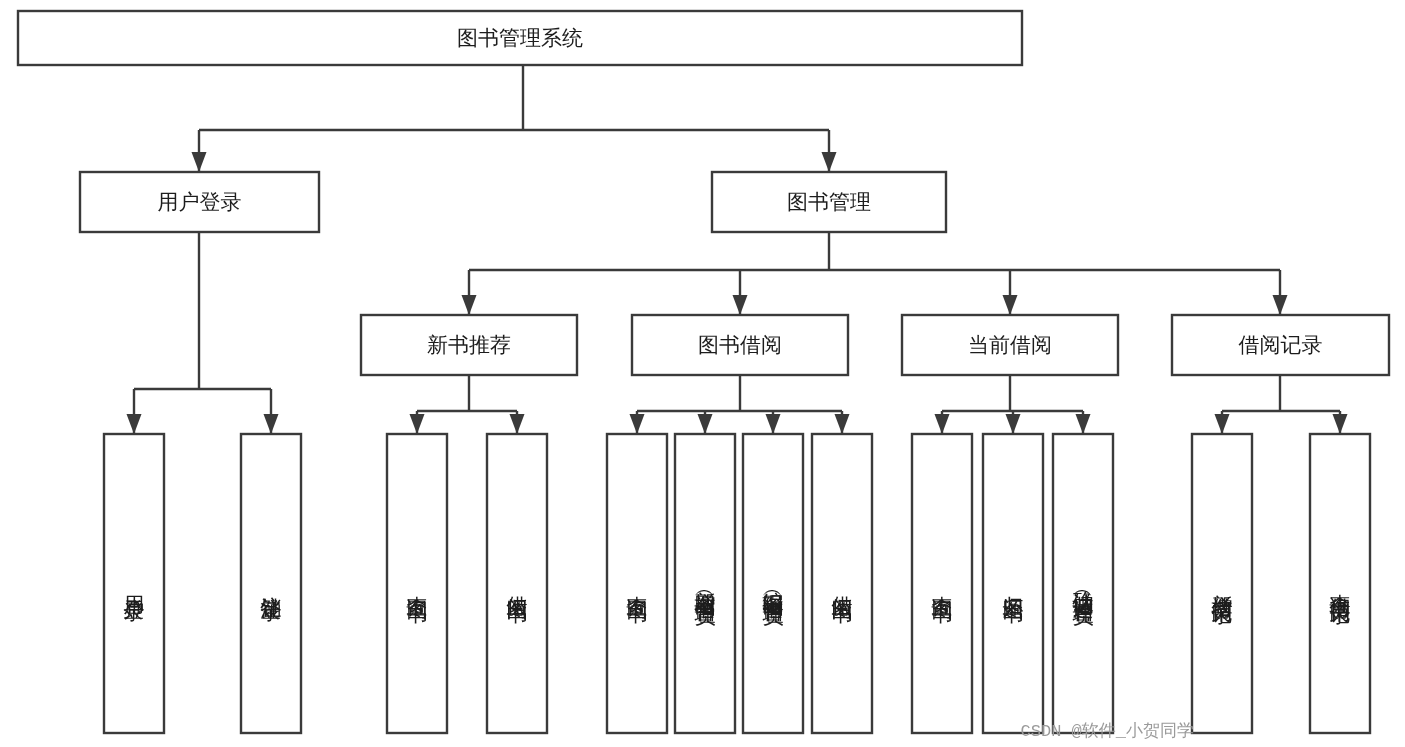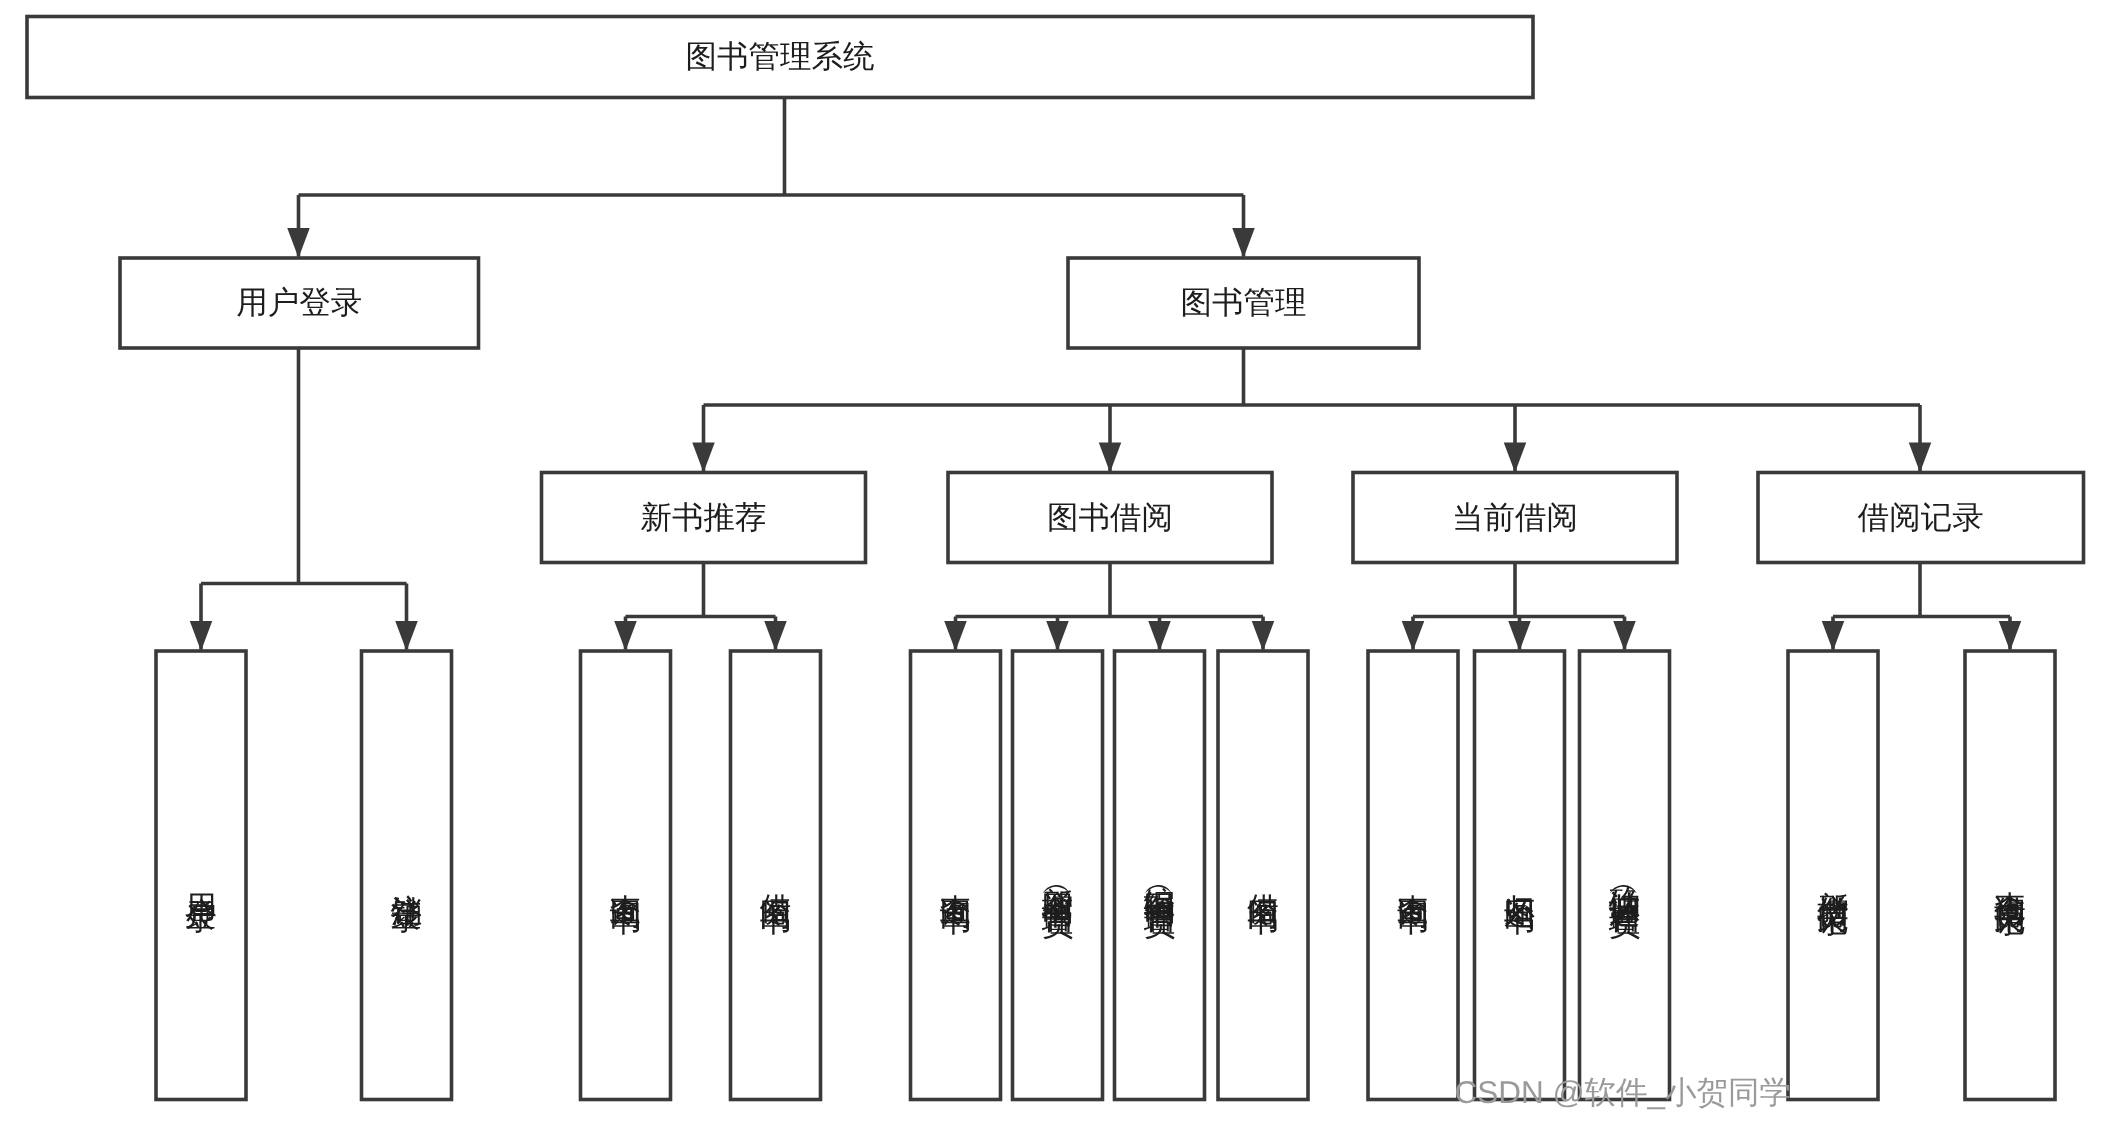--- a/index.html
+++ b/index.html
@@ -64,22 +64,22 @@
     font-size: 21px;
     line-height: 1.24;
     letter-spacing: 2.2px;
     color: #1d1d1d;
     white-space: nowrap;
   }
   .watermark {
     position: absolute;
     right: 10px;
     bottom: 5px;
-    font-family: Liberation Sans, sans-serif;
-    font-size: 21px;
+    font-family: Liberation Mono, monospace;
+    font-size: 17px;
     color: #9a9a9a;
     white-space: nowrap;
     pointer-events: none;
     margin-left: 35px;
   }
 </style>
 </head>
 <body>
 
 <div id="diagram-root">

